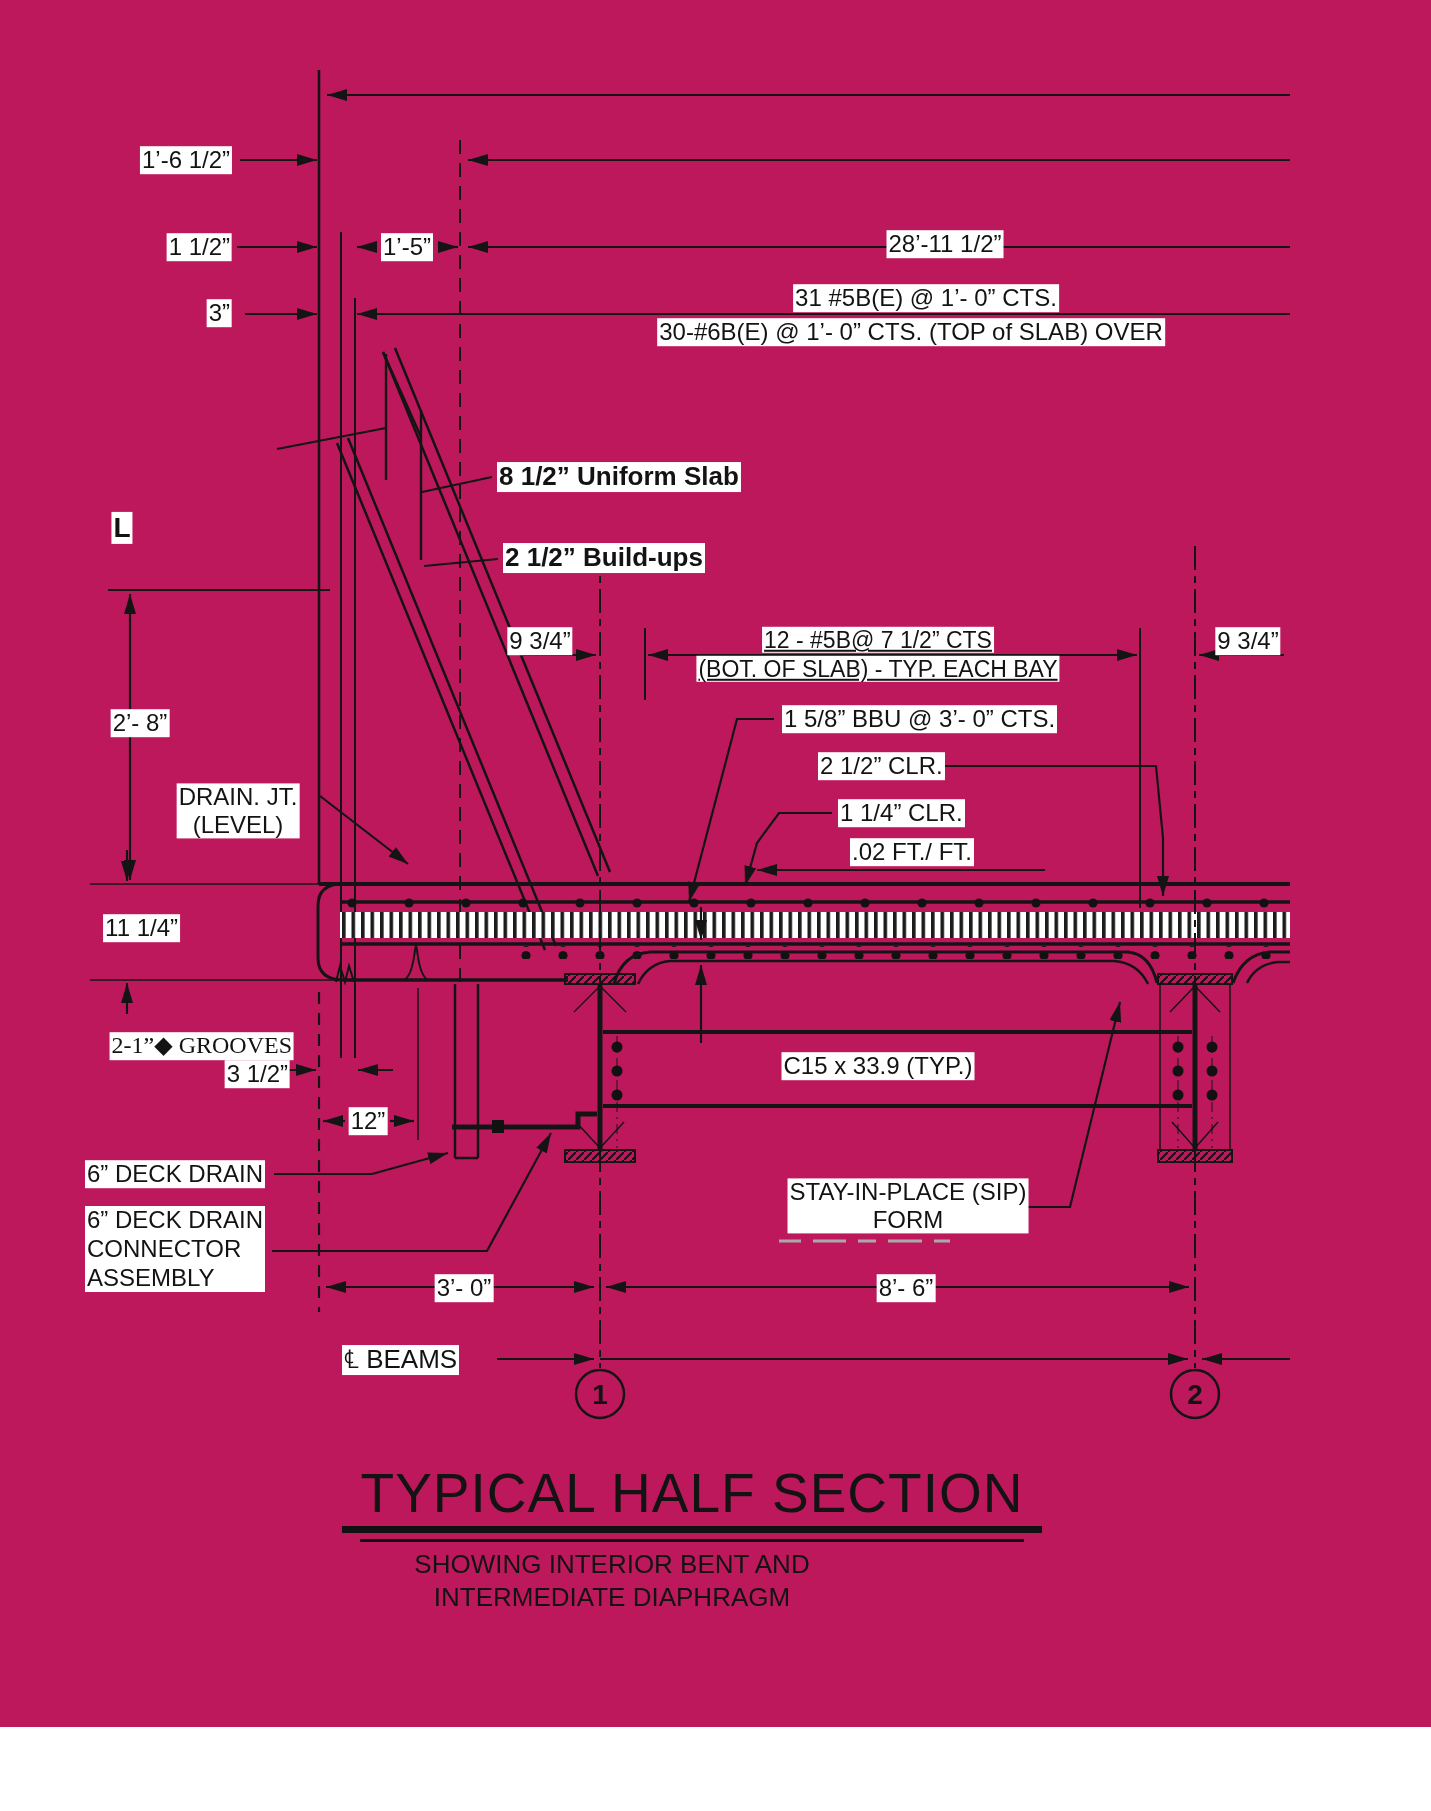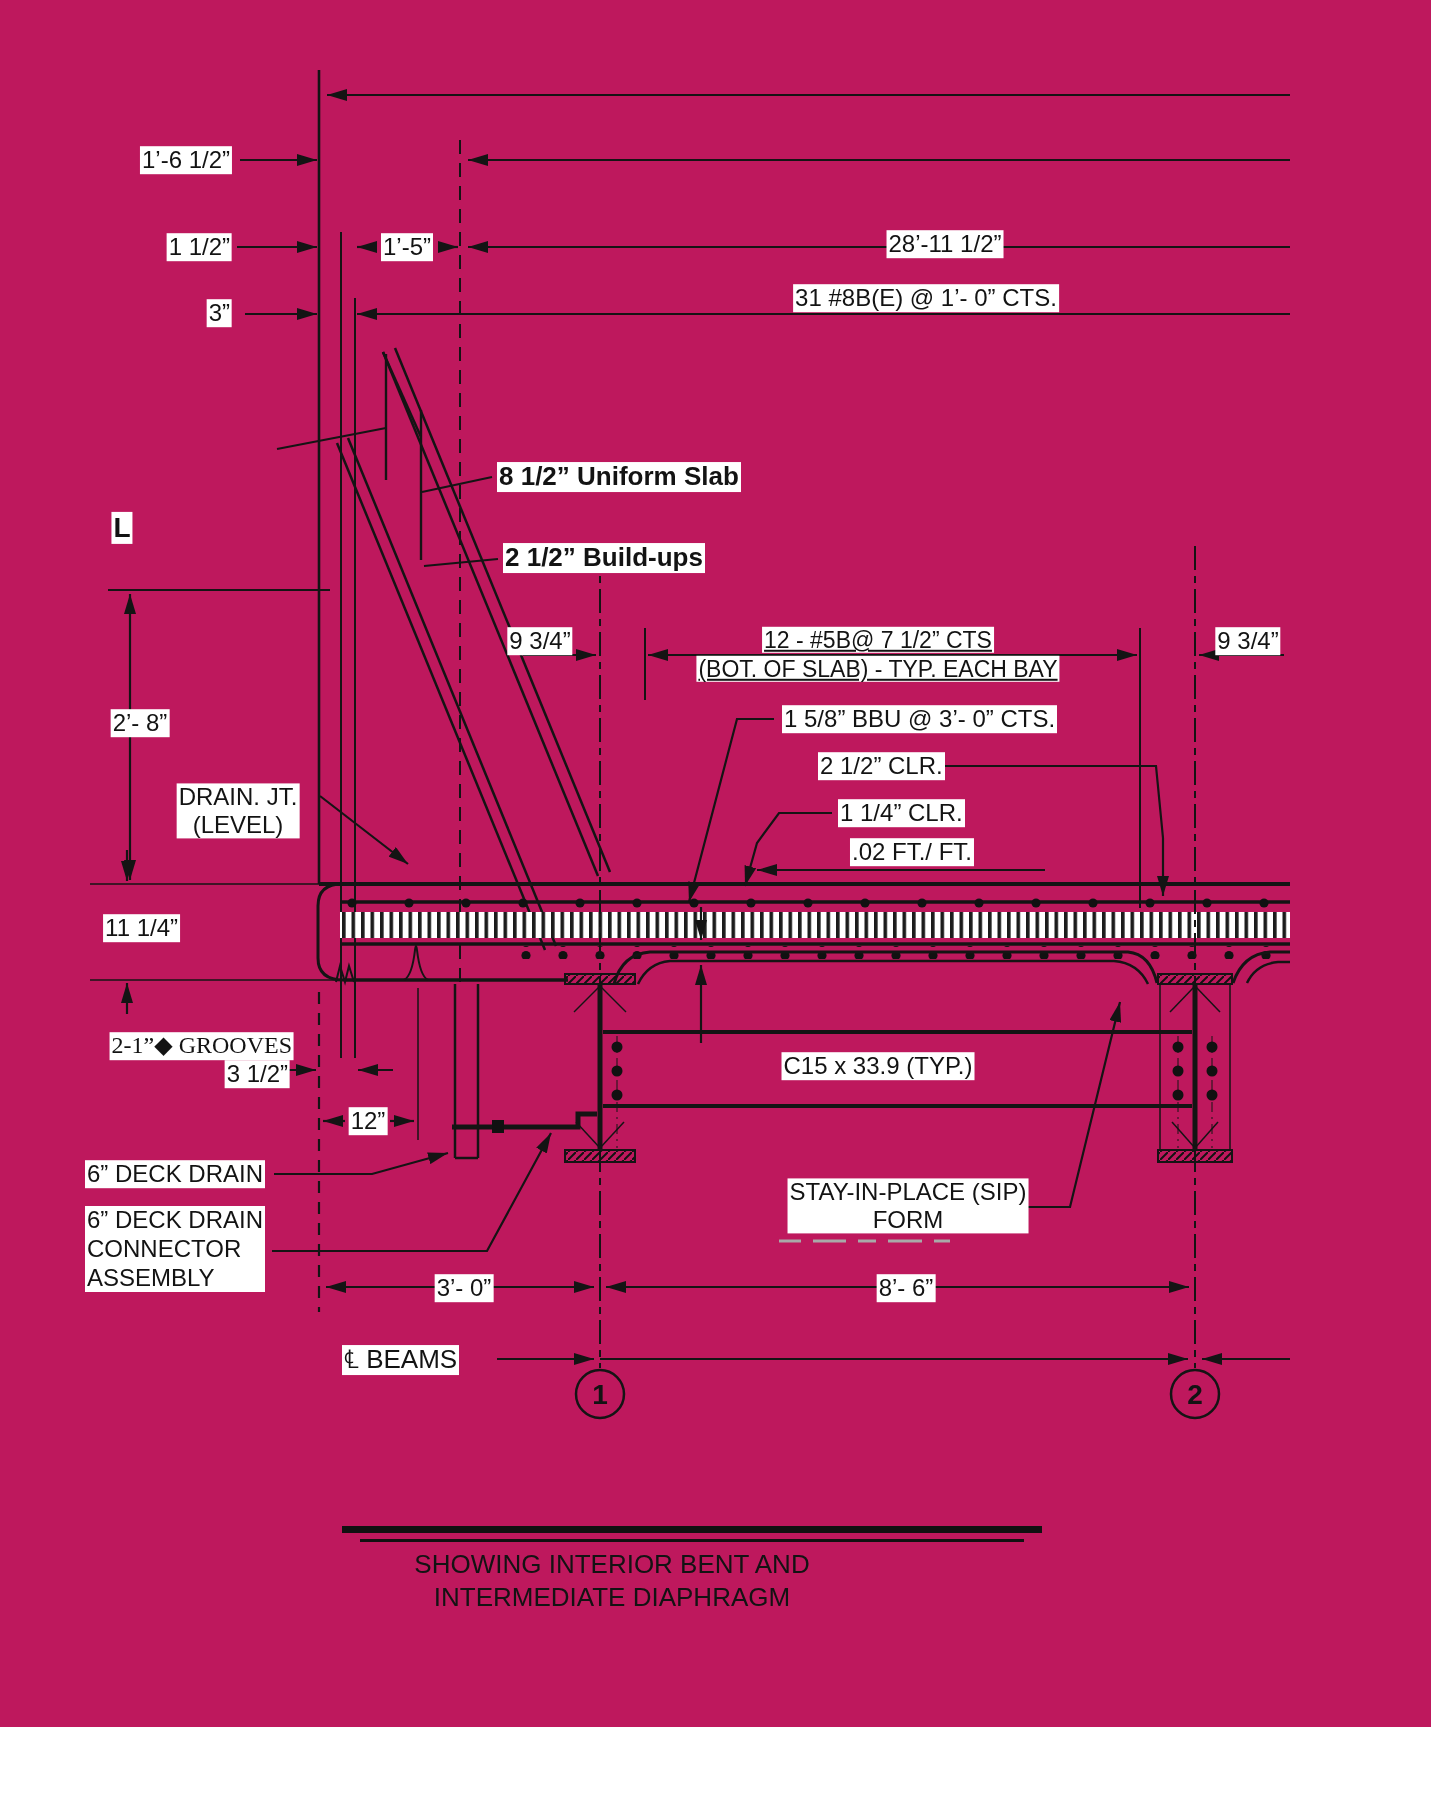--- a/index.html
+++ b/index.html
@@ -207,21 +207,22 @@
       <rect x="360" y="1539" width="664" height="3"></rect>
     </g>
   </g>
 </svg>
 
 <div class="lbl ra" style="left:232px;top:160px">1’-6 1/2”</div>
 <div class="lbl ra" style="left:232px;top:247px">1 1/2”</div>
 <div class="lbl ca" style="left:407px;top:247px">1’-5”</div>
 <div class="lbl ca" style="left:945px;top:244px">28’-11 1/2”</div>
 <div class="lbl ra" style="left:232px;top:313px">3”</div>
-<div class="lbl ca" style="left:926px;top:298px">31 #8B(E) @ 1’- 0” CTS.</div>
+<div class="lbl ca" style="left:926px;top:298px">31 #5B(E) @ 1’- 0” CTS.</div>
+<div class="lbl ca" style="left:911px;top:332px">30-#6B(E) @ 1’- 0” CTS. (TOP of SLAB) OVER</div>
 
 <div class="lbl ca b" style="left:122px;top:528px;font-size:28px">L</div>
 <div class="lbl la b f26" style="left:497px;top:477px">8 1/2” Uniform Slab</div>
 <div class="lbl la b f26" style="left:503px;top:558px">2 1/2” Build-ups</div>
 <div class="lbl ca" style="left:140px;top:723px">2’- 8”</div>
 <div class="lbl ca" style="left:238px;top:811px;text-align:center">DRAIN. JT.
 (LEVEL)</div>
 <div class="lbl ra" style="left:180px;top:928px">11 1/4”</div>
 <div class="lbl ra cl" style="left:294px;top:1046px">2-1”◆ GROOVES</div>
 <div class="lbl ra" style="left:290px;top:1074px">3 1/2”</div>
@@ -242,17 +243,18 @@
 
 <div class="lbl ca" style="left:878px;top:1066px">C15 x 33.9 (TYP.)</div>
 <div class="lbl ca" style="left:908px;top:1206px;">STAY-IN-PLACE (SIP)
 FORM</div>
 <div class="lbl ca" style="left:464px;top:1288px">3’- 0”</div>
 <div class="lbl ca" style="left:906px;top:1288px">8’- 6”</div>
 <div class="lbl la f26" style="left:342px;top:1360px"><span class="cl">℄</span>&nbsp;<span>BEAMS</span></div>
 <div class="lbl ca mark" style="left:600px;top:1395px">1</div>
 <div class="lbl ca mark" style="left:1195px;top:1395px">2</div>
 
+<div class="lbl ca title" style="left:692px;top:1494px">TYPICAL HALF SECTION</div>
 <div class="lbl ca sub" style="left:612px;top:1580px;">SHOWING INTERIOR BENT AND
 INTERMEDIATE DIAPHRAGM</div>
 <div class="lbl ca serif" style="left:708px;top:1760px">Figure 1</div>
 
 </div>
 
 </body></html>

